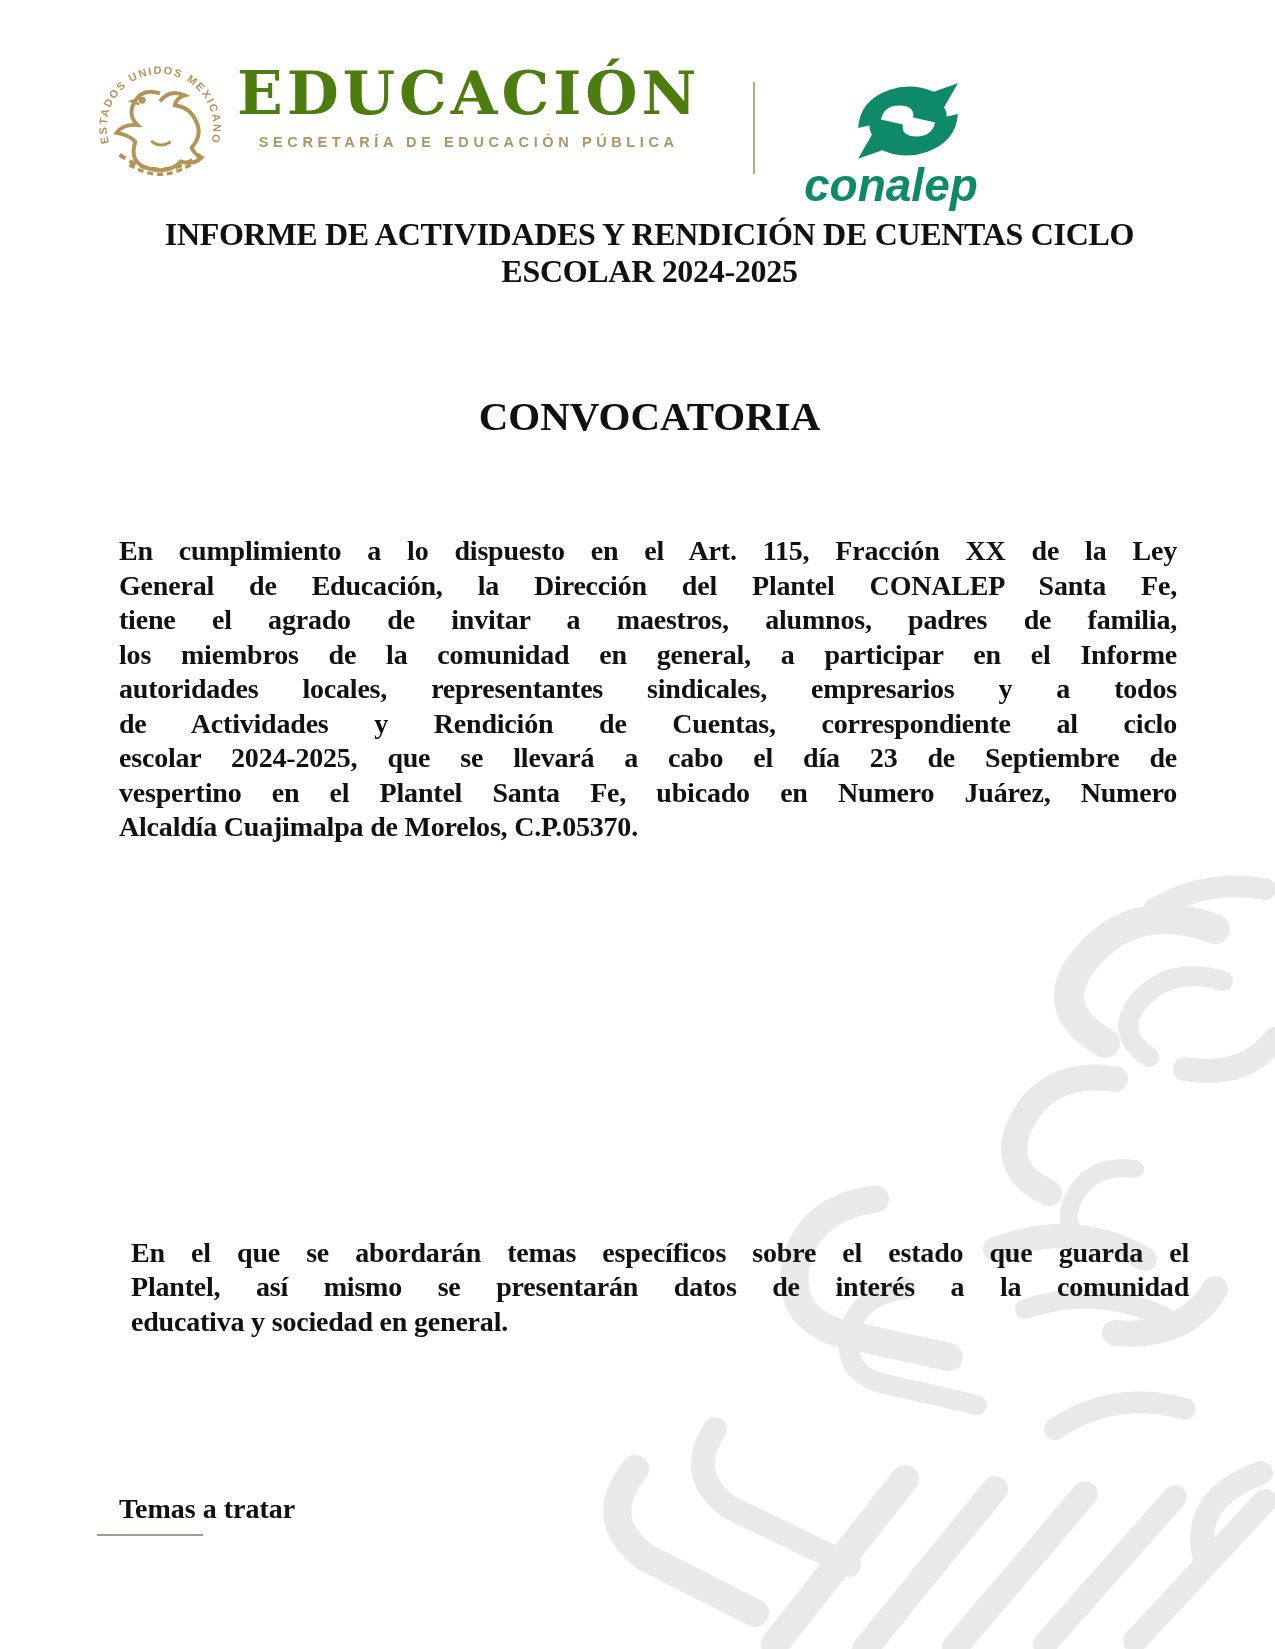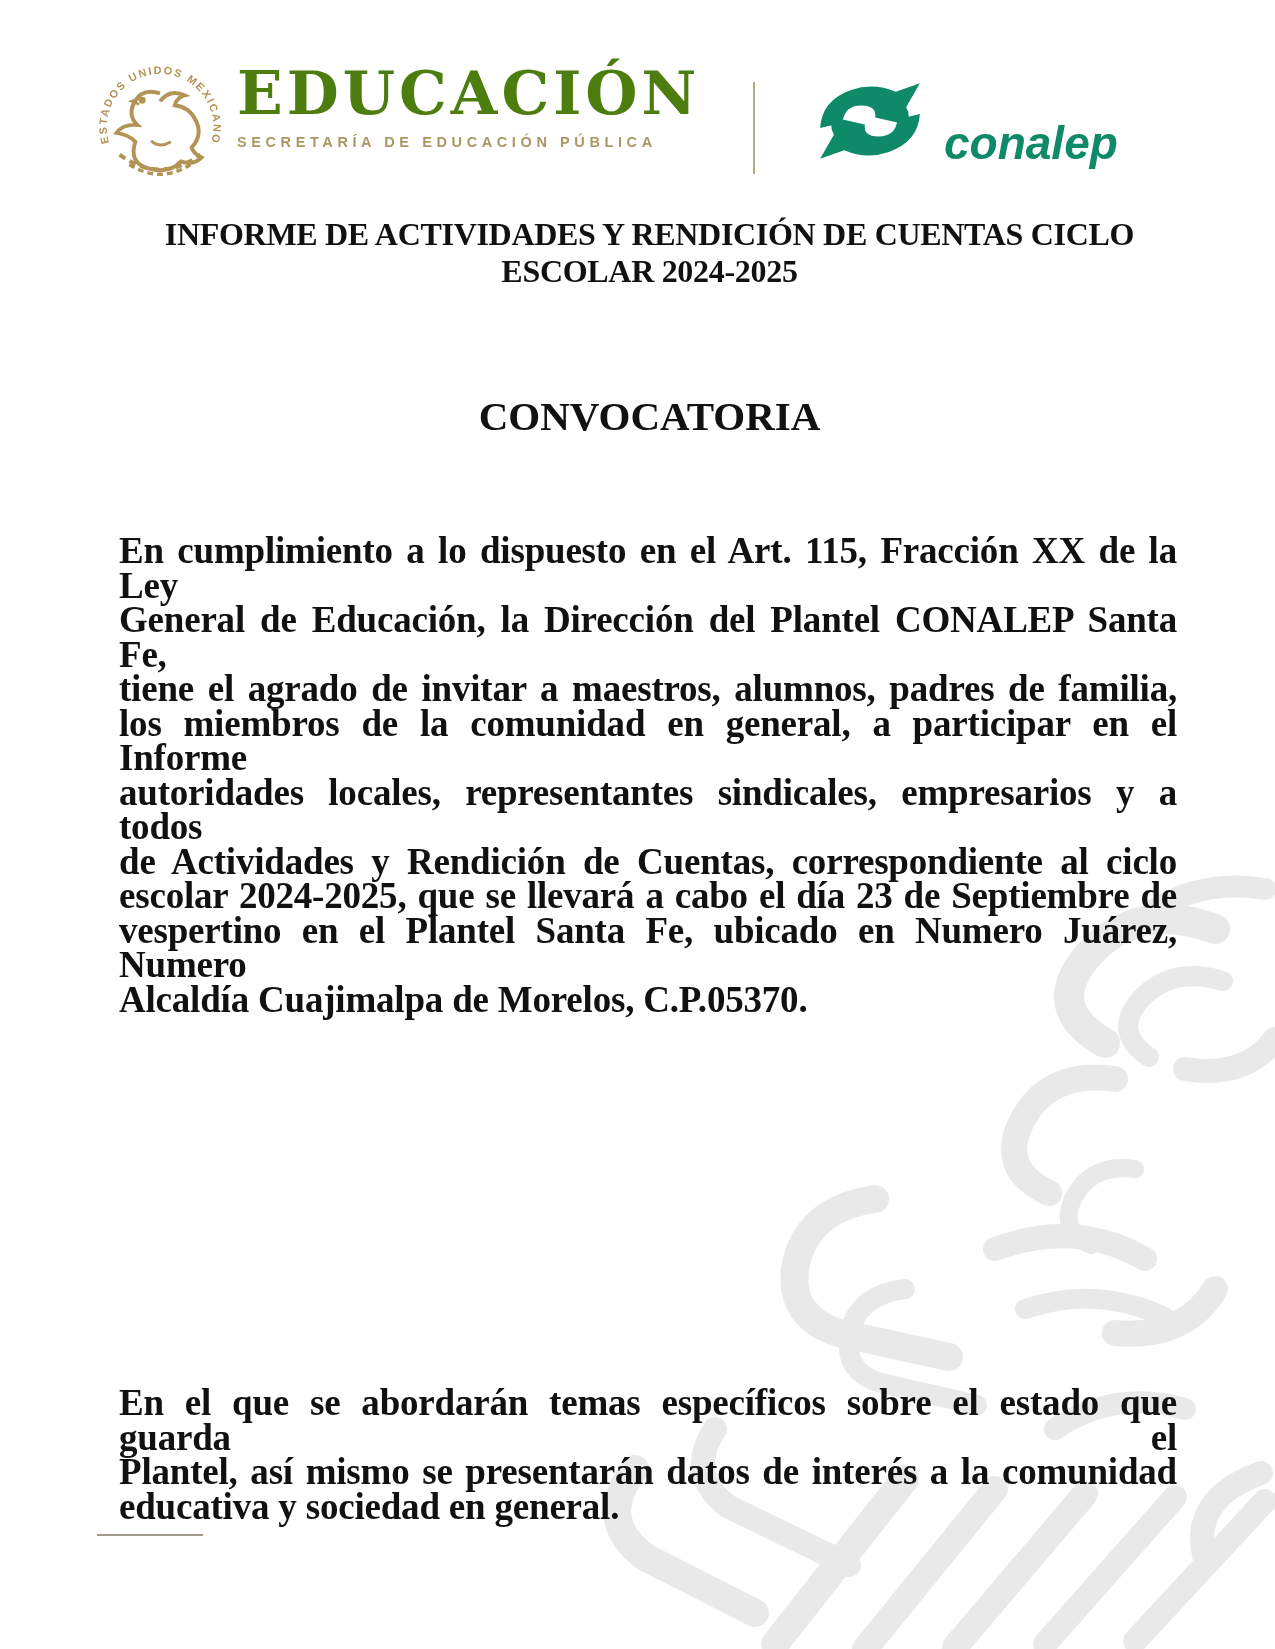--- a/index.html
+++ b/index.html
@@ -14,42 +14,42 @@
   
   .seal{position:absolute;left:86px;top:50px;width:148px;height:148px;}
   .edu-block{position:absolute;left:237px;top:60px;}
   .edu-wordmark{
     font-family:"DejaVu Serif",serif;font-weight:bold;
     font-size:60px;line-height:1.1;color:#4d7c0f;letter-spacing:4px;
   }
   .edu-sub{
     margin-top:8px;
     font-family:"Liberation Sans",sans-serif;font-weight:600;
-    font-size:14.5px;letter-spacing:4.6px;color:#ab9763;
+    font-size:14.5px;letter-spacing:4.6px;color:#ab9763;text-align:center;
   }
   .header-divider{position:absolute;left:753px;top:82px;width:2px;height:92px;background:#b9a97e;}
-  .conalep-logo{position:absolute;left:800px;top:78px;display:flex;align-items:flex-end;}
+  .conalep-logo{position:absolute;left:800px;top:78px;display:flex;align-items:flex-end;flex-direction:column;}
   .conalep-icon{width:140px;height:86px;}
   .conalep-word{
     font-family:"Liberation Sans",sans-serif;font-weight:bold;font-style:italic;
     font-size:46px;line-height:.92;color:#0e8a68;margin-left:4px;
   }
   
   .doc-title{
     position:absolute;top:216px;left:0;width:100%;
     text-align:center;font-weight:bold;font-size:32px;line-height:37px;
     letter-spacing:-0.3px;
   }
   .convocatoria{
     position:absolute;top:318px;left:0;width:100%;
     text-align:center;font-weight:bold;font-size:41px;
   }
-  .bodytext{position:absolute;left:107px;width:1058px;font-weight:bold;font-size:37px;line-height:34.5px;letter-spacing:-0.2px;}
+  .bodytext{position:absolute;left:107px;width:1058px;font-weight:bold;font-size:28px;line-height:34.5px;letter-spacing:-0.2px;}
   .p1{top:412px;}
-  .p2{top:781px;}
+  .p2{top:803px;margin-left:12px;}
   .justified > div{text-align:justify;text-align-last:justify;}
   .justified > div:last-child{text-align-last:left;}
   .topics-heading{position:absolute;left:107px;top:957px;font-weight:bold;font-size:28px;}
   .footer-line{position:absolute;left:97px;top:1534px;width:106px;height:2px;background:#a09a8c;}
   
   .watermark{position:absolute;right:0;bottom:0;width:700px;height:780px;z-index:0;}
   .layer{position:relative;z-index:1;padding-left:12px;}
 </style>
 </head>
 <body>

